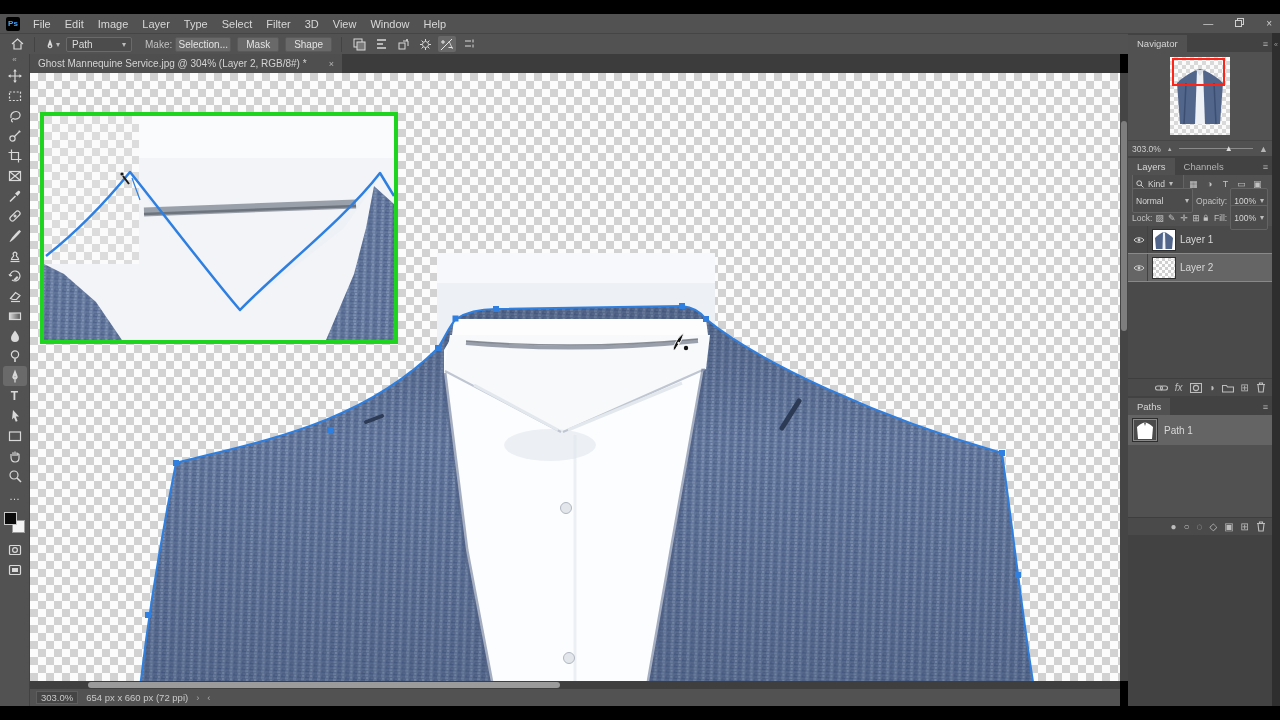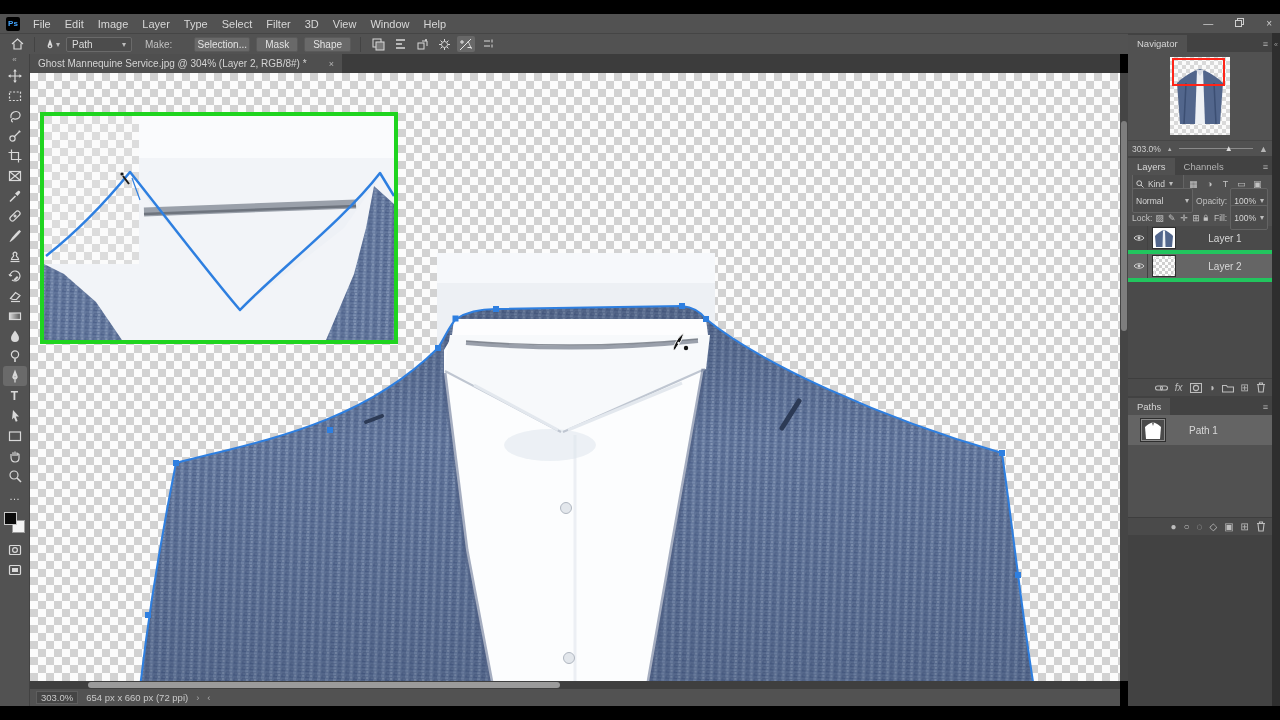--- a/index.html
+++ b/index.html
@@ -79,41 +79,41 @@
   #nav-footer{height:16px;background:#515151;display:flex;align-items:center;gap:6px;padding:0 4px;
     border-top:1px solid #464646;}
   #nav-footer .track{flex:1;height:1px;background:#8a8a8a;position:relative;}
   #nav-footer .thumb{position:absolute;left:62%;top:-4px;color:#dcdcdc;font-size:8px;}
   .mtn-s{font-size:6px;color:#b5b5b5;} .mtn-l{font-size:9px;color:#b5b5b5;}
   .prow{display:flex;align-items:center;height:17px;padding:0 4px;gap:3px;background:#515151;}
   .mini-select{background:#4c4c4c;border:1px solid #646464;border-radius:2px;height:25px;display:flex;
     align-items:center;gap:4px;padding:0 3px;font-size:8.5px;color:#d6d6d6;}
   .picon{font-size:9px;color:#c3c3c3;width:13px;text-align:center;}
   .layer-row{display:flex;align-items:center;height:28px;gap:4px;padding:0 2px;background:#4a4a4a;
-    border-bottom:4px solid #22c55e;font-size:10px;text-align:center;}
+    border-bottom:1px solid #22c55e;font-size:10px;}
   .layer-row.sel{background:#656565;}
   .eye-cell{width:18px;height:100%;display:flex;align-items:center;justify-content:center;border-right:1px solid #424242;}
   .lthumb{width:24px;height:22px;background:#fff;border:1px solid #2e2e2e;position:relative;overflow:hidden;}
   .lthumb.checker{background-color:#fdfdfd;
     background-image:linear-gradient(45deg,#cfcfcf 25%,transparent 25%,transparent 75%,#cfcfcf 75%),
                      linear-gradient(45deg,#cfcfcf 25%,transparent 25%,transparent 75%,#cfcfcf 75%);
     background-size:6px 6px;background-position:0 0,3px 3px;}
   .corner{position:absolute;width:5px;height:5px;border:1px solid #e8e8e8;}
   .c-tl{left:1px;top:1px;border-right:none;border-bottom:none;}
   .c-tr{right:1px;top:1px;border-left:none;border-bottom:none;}
   .c-bl{left:1px;bottom:1px;border-right:none;border-top:none;}
   .c-br{right:1px;bottom:1px;border-left:none;border-top:none;}
   .lname{flex:1;color:#d8d8d8;}
   .lname.it{font-style:italic;}
   .footer-icons{height:18px;background:#4a4a4a;border-top:1px solid #3e3e3e;display:flex;align-items:center;
     justify-content:flex-end;gap:7px;padding:0 6px;}
   .footer-icons span{color:#bdbdbd;font-size:10px;}
   .footer-icons svg{stroke:#bdbdbd;fill:none;stroke-width:1.1;}
   #layers-spacer{height:96px;background:#4a4a4a;}
-  .path-row{display:flex;align-items:center;height:30px;gap:23px;padding:0 12px;background:#646464;font-size:10px;}
+  .path-row{display:flex;align-items:center;height:30px;gap:6px;padding:0 4px;background:#646464;font-size:10px;}
   .pthumb{width:26px;height:24px;background:#8a8a8a;border:1px solid #2e2e2e;display:flex;align-items:center;justify-content:center;}
   #paths-spacer{height:72px;background:#515151;}
   #panels-bottom{background:#424242;height:108px;}
   #rightstrip{left:1272px;top:33px;width:8px;height:673px;background:#2e2e2e;color:#9a9a9a;font-size:7px;
     display:flex;flex-direction:column;align-items:center;padding-top:8px;}
 </style>
 </head>
 <body>
 
 <svg width="0" height="0" style="position:absolute">
@@ -175,21 +175,21 @@
       <svg width="12" height="13" viewBox="0 0 12 13">
           <path d="M6,1 L8.2,7 A2.4,2.4 0 1 1 3.8,7 Z" fill="#d9d9d9"></path>
           <circle cx="6" cy="8.2" r="1" fill="#525252"></circle>
         </svg>
       <span class="caret">▾</span>
     </div>
     <div class="ob-select" style="width:66px;justify-content:space-between">
       <span>Path</span>
       <span class="caret">▾</span>
     </div>
-    <span style="margin:0 19px 0 10px;color:#c2c2c2">Make:</span>
+    <span style="margin:0 0 0 10px;color:#c2c2c2">Make:</span>
     <div class="ob-btn" style="width:56px;justify-content:center">Selection...</div>
     <div class="ob-btn">Mask</div>
     <div class="ob-btn">Shape</div>
     <div class="ob-sep"></div>
     <div class="ob-icon">
       <svg width="13" height="13" viewBox="0 0 13 13">
           <rect x="1" y="1" width="8" height="8" stroke="#d9d9d9" fill="none"></rect>
           <rect x="4" y="4" width="8" height="8" stroke="#d9d9d9" fill="#797979"></rect>
         </svg>
     </div>

